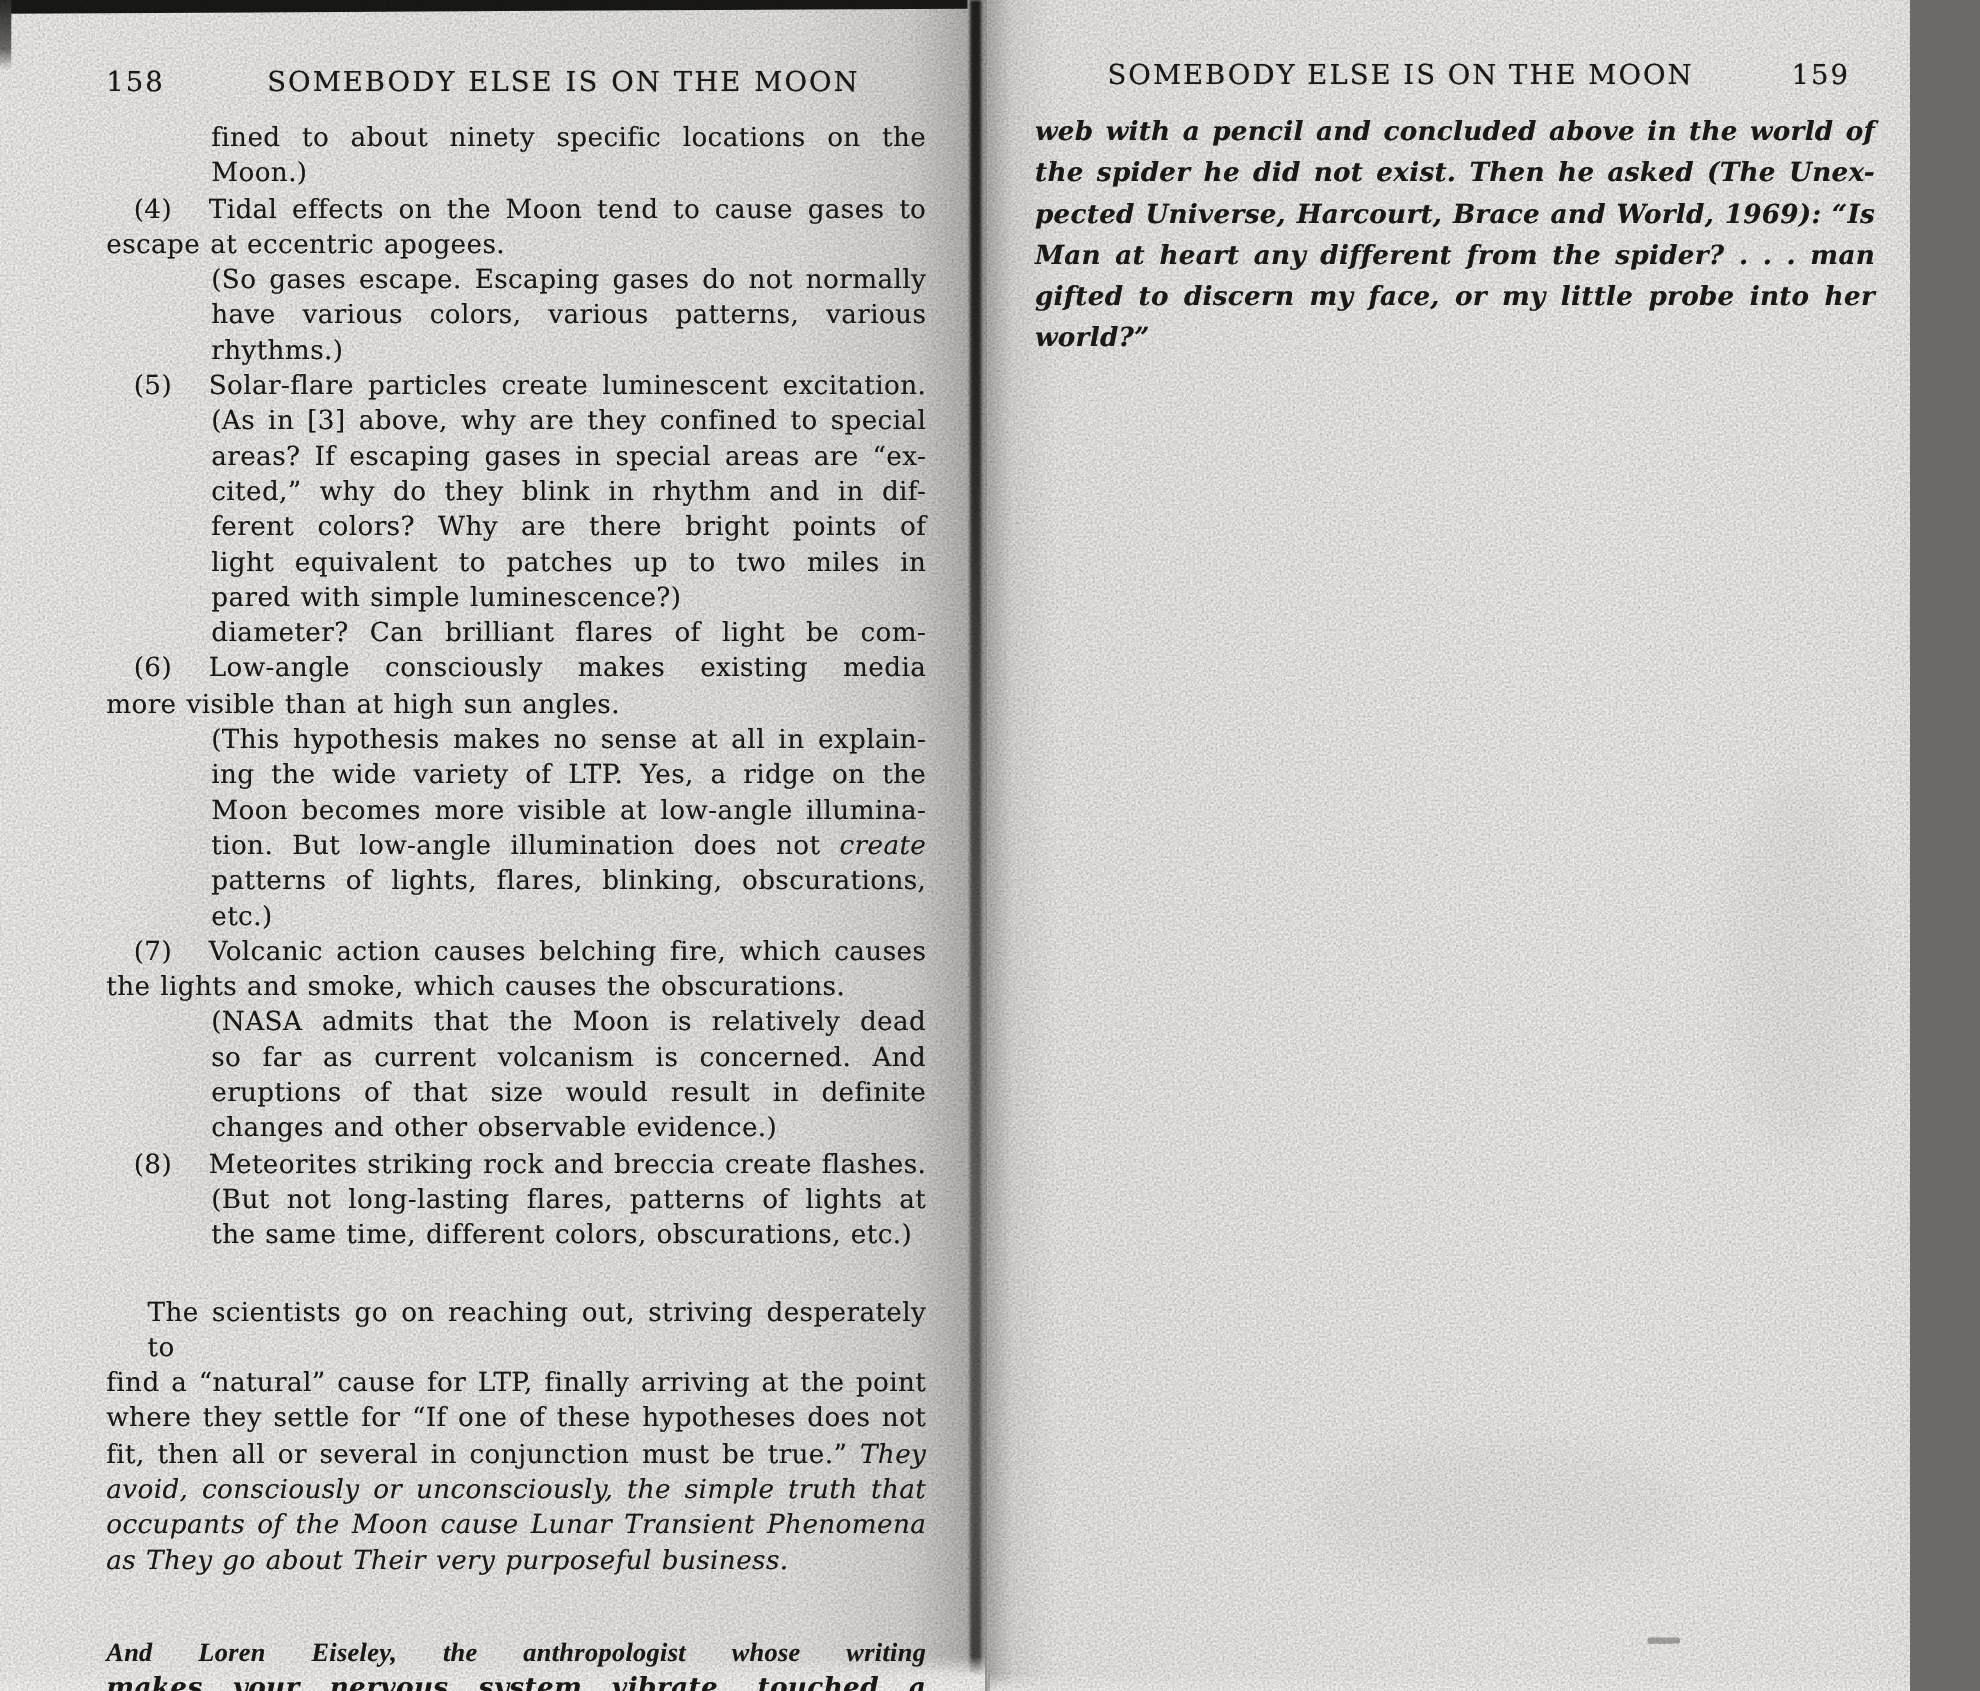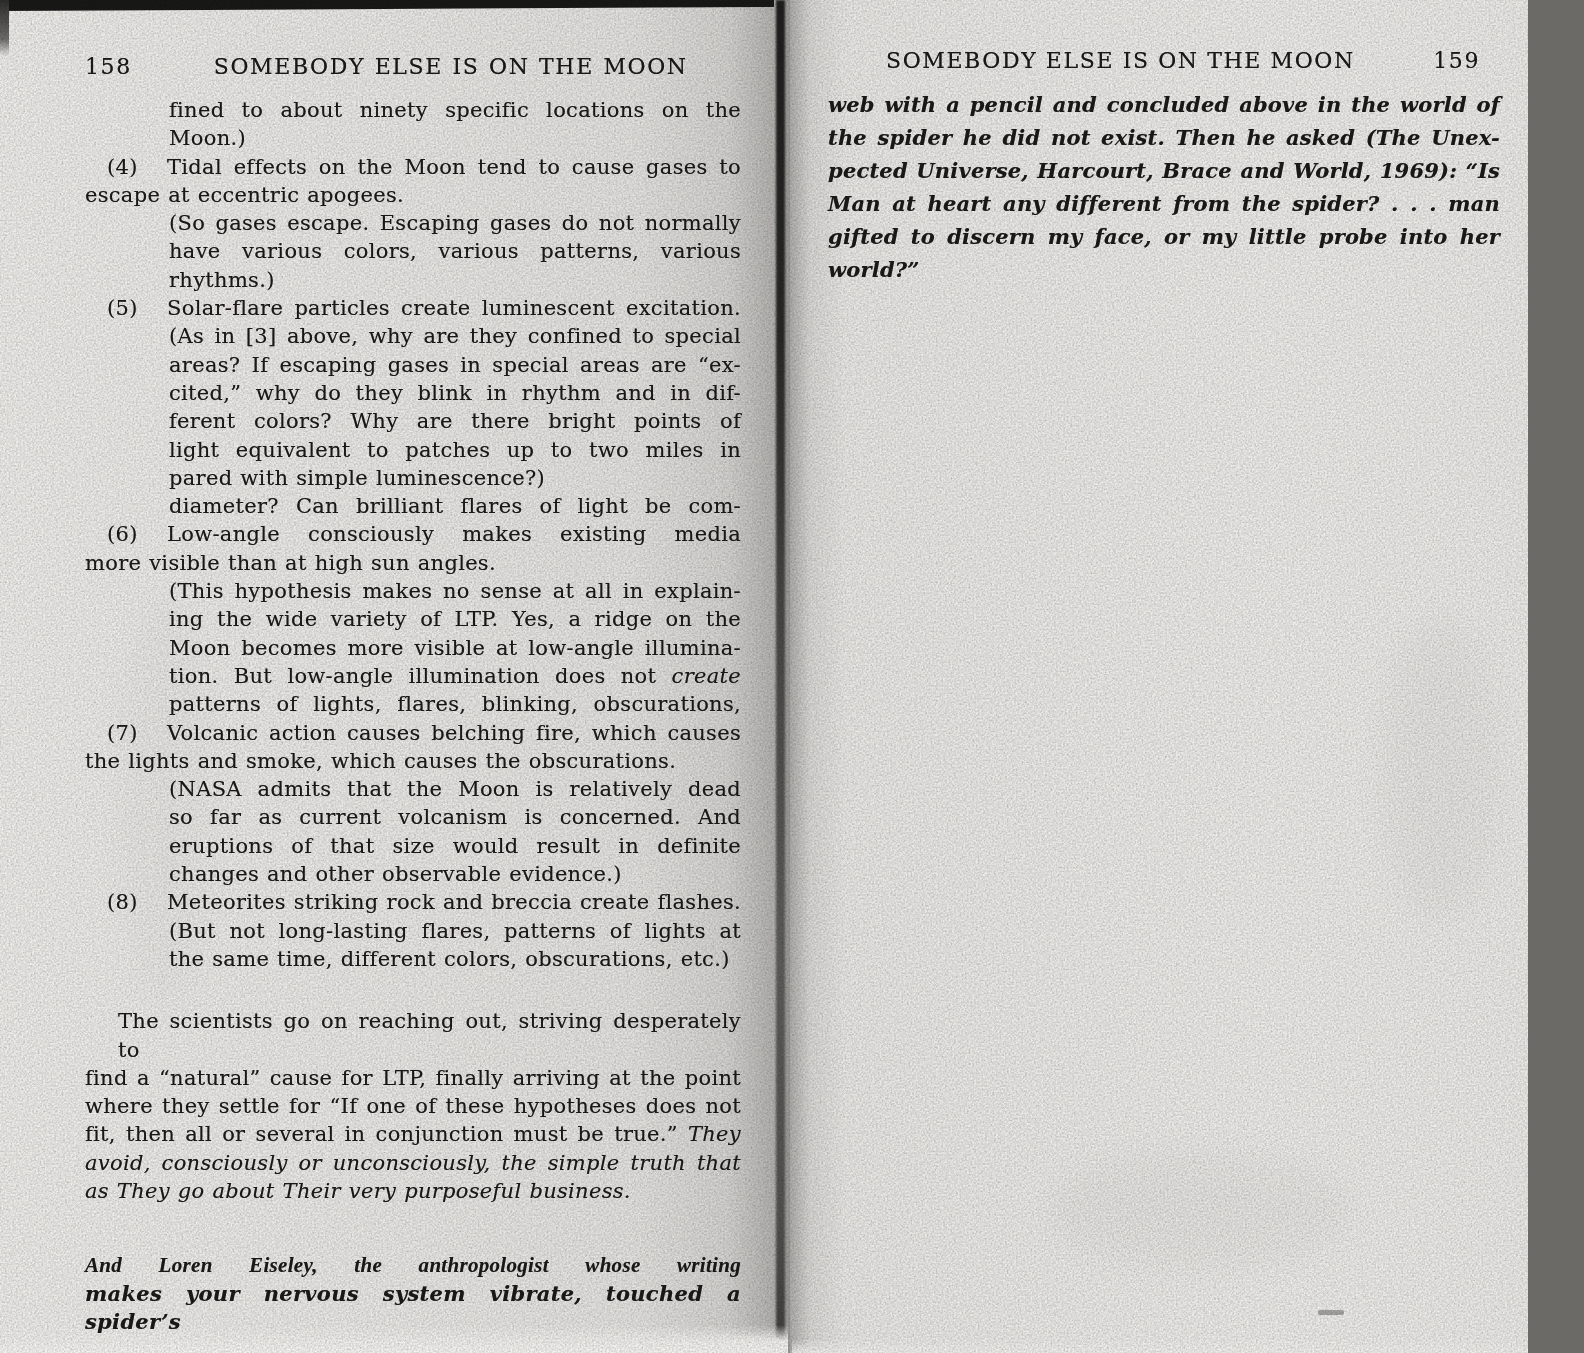--- a/index.html
+++ b/index.html
@@ -95,34 +95,36 @@
         <div class="ln i2"><span class="s-r">light equivalent to patches up to two miles in</span></div>
         <div class="ln i2 last"><span class="s-r">pared with simple luminescence?)</span></div>
         <div class="ln i2"><span class="s-r">diameter? Can brilliant flares of light be com-</span></div>
         <div class="ln i1"><span class="s-n">(6)</span><span class="s-r">Low-angle consciously makes existing media</span></div>
         <div class="ln i0 last"><span class="s-r">more visible than at high sun angles.</span></div>
         <div class="ln i2"><span class="s-r">(This hypothesis makes no sense at all in explain-</span></div>
         <div class="ln i2"><span class="s-r">ing the wide variety of LTP. Yes, a ridge on the</span></div>
         <div class="ln i2"><span class="s-r">Moon becomes more visible at low-angle illumina-</span></div>
         <div class="ln i2"><span class="s-r">tion. But low-angle illumination does not </span><span class="s-i">create</span></div>
         <div class="ln i2"><span class="s-r">patterns of lights, flares, blinking, obscurations,</span></div>
+        <div class="ln i2 last"><span class="s-r">etc.)</span></div>
         <div class="ln i1"><span class="s-n">(7)</span><span class="s-r">Volcanic action causes belching fire, which causes</span></div>
         <div class="ln i0 last"><span class="s-r">the lights and smoke, which causes the obscurations.</span></div>
         <div class="ln i2"><span class="s-r">(NASA admits that the Moon is relatively dead</span></div>
         <div class="ln i2"><span class="s-r">so far as current volcanism is concerned. And</span></div>
         <div class="ln i2"><span class="s-r">eruptions of that size would result in definite</span></div>
         <div class="ln i2 last"><span class="s-r">changes and other observable evidence.)</span></div>
         <div class="ln i1"><span class="s-n">(8)</span><span class="s-r">Meteorites striking rock and breccia create flashes.</span></div>
         <div class="ln i2"><span class="s-r">(But not long-lasting flares, patterns of lights at</span></div>
         <div class="ln i2 last"><span class="s-r">the same time, different colors, obscurations, etc.)</span></div>
         <div class="ln ip g1"><span class="s-r">The scientists go on reaching out, striving desperately to</span></div>
         <div class="ln i0"><span class="s-r">find a “natural” cause for LTP, finally arriving at the point</span></div>
         <div class="ln i0"><span class="s-r">where they settle for “If one of these hypotheses does not</span></div>
         <div class="ln i0"><span class="s-r">fit, then all or several in conjunction must be true.” </span><span class="s-i">They</span></div>
         <div class="ln i0"><span class="s-i">avoid, consciously or unconsciously, the simple truth that</span></div>
+        <div class="ln i0"><span class="s-i">occupants of the Moon cause Lunar Transient Phenomena</span></div>
         <div class="ln i0 last"><span class="s-i">as They go about Their very purposeful business.</span></div>
         <div class="ln i0 g2"><span class="s-b">And Loren Eiseley, the anthropologist whose writing</span></div>
         <div class="ln i0"><span class="s-b">makes your nervous system vibrate, touched a spider’s</span></div>
       </div>
   </div>
 
   <div class="col col-right">
     <div class="hdr hdr-right">
       <span>SOMEBODY ELSE IS ON THE MOON</span>
       <span>159</span>

